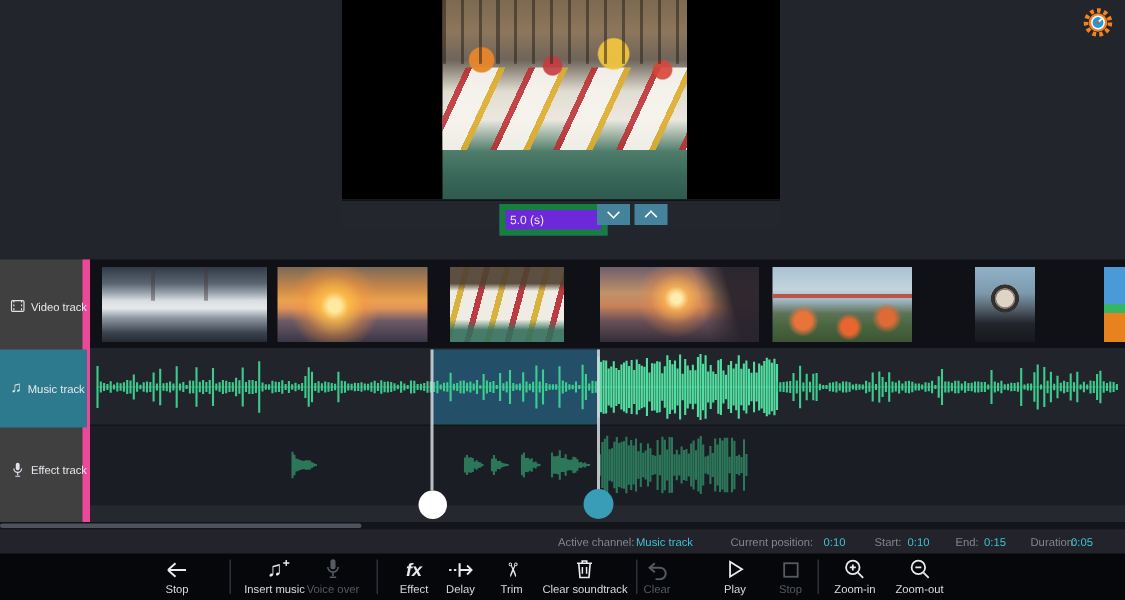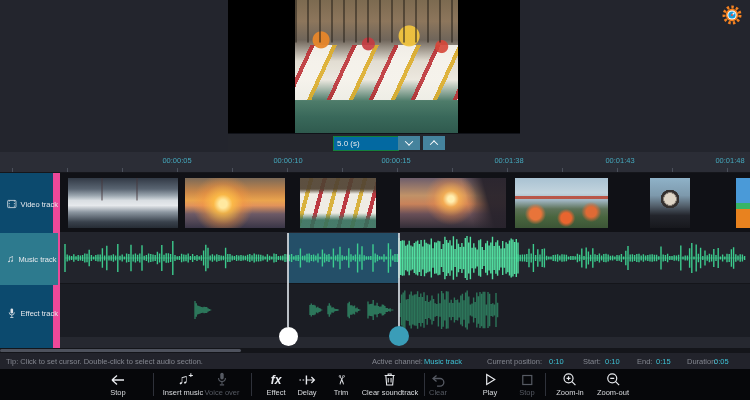--- a/index.html
+++ b/index.html
@@ -13,22 +13,22 @@
   .photo{left:67px;top:0;width:163px;height:133px;
     background:
       repeating-linear-gradient(90deg, rgba(42,36,28,.55) 0 2px, transparent 2px 12px) 0 0/100% 32% no-repeat,
       radial-gradient(circle at 16% 30%, rgba(231,134,42,.95) 0 8px, transparent 9px),
       radial-gradient(circle at 70% 27%, rgba(241,196,62,.95) 0 10px, transparent 11px),
       radial-gradient(circle at 45% 33%, rgba(198,58,64,.9) 0 6px, transparent 7px),
       radial-gradient(circle at 90% 35%, rgba(214,70,56,.9) 0 6px, transparent 7px),
       repeating-linear-gradient(115deg, transparent 0 14px, rgba(188,42,48,.85) 14px 18px, rgba(246,243,236,.95) 18px 34px, rgba(222,174,44,.9) 34px 38px) 0 45px/100% 55px no-repeat,
       linear-gradient(180deg,#7c6a50 0%,#8d765c 16%,#6f655a 30%,#e2ddd2 46%,#ece8df 60%,#4e7c6a 76%,#39685a 88%,#2f5a4e 100%);}
   .preview-bar{left:228px;top:133px;width:292px;height:19px;background:#24262d;border-top:1px solid #101218;box-sizing:border-box;}
-  .dur-input{position:absolute;left:105px;top:2px;width:58px;height:13px;background:#0369a1;
-      border:1px solid #15803d;color:#e8e9ec;font-size:8px;padding:0 3px;font-family:"Liberation Sans",sans-serif;}
+  .dur-input{position:absolute;left:105px;top:2px;width:58px;height:13px;background:#6d28d9;
+      border:4px solid #15803d;color:#e8e9ec;font-size:8px;padding:0 3px;font-family:"Liberation Sans",sans-serif;}
   .spin{position:absolute;top:2px;width:22px;height:14px;background:#45839d;border:none;
       display:flex;align-items:center;justify-content:center;cursor:pointer;}
   .spin.down{left:170px;} .spin.up{left:195px;}
   .chev{width:5px;height:5px;border:solid #fff;border-width:0 1.4px 1.4px 0;}
   .chev.d{transform:rotate(45deg) translate(-1px,-1px);} .chev.u{transform:rotate(-135deg) translate(-1px,-1px);}
 
   
   .logo{right:8px;top:5px;display:flex;align-items:center;gap:3px;}
   .logo-text{font-size:13.5px;font-weight:bold;font-style:italic;letter-spacing:-.4px;
      text-shadow:-1px -1px 0 #fff,1px -1px 0 #fff,-1px 1px 0 #fff,1px 1px 0 #fff,2px 2px 1px rgba(0,0,0,.55);}
@@ -66,21 +66,21 @@
       radial-gradient(circle at 22% 72%, #e8743a 0 7%, transparent 13%),
       radial-gradient(circle at 55% 80%, #e8652f 0 8%, transparent 14%),
       radial-gradient(circle at 82% 68%, #df6a35 0 6%, transparent 12%),
       linear-gradient(180deg,#a9c2d2 0%,#c3d4de 30%,#9fb4c0 45%,#5d7258 62%,#49663f 78%,#3c5536 100%);}
   .t6{left:650px;width:40px;background:
       radial-gradient(circle at 50% 42%, #ded5c6 0 16%, #8a8278 17% 19%, #34302e 20% 26%, transparent 27%),
       linear-gradient(180deg,#8fb2c8 0%,#7d99ac 35%,#55626e 55%,#23252c 75%,#17181d 100%);}
   .t7{left:736px;width:14px;background:linear-gradient(180deg,#4a9ad8 0 50%,#37b566 50% 62%,#e8821f 62% 100%);}
 
   
-  .sidebar{left:0;top:173px;width:60px;height:175px;background:#0c4a6e;border-right:7px solid #ec4899;box-sizing:border-box;}
+  .sidebar{left:0;top:173px;width:60px;height:175px;background:#404040;border-right:5px solid #ec4899;box-sizing:border-box;}
   .side-item{position:absolute;left:0;width:58px;height:52px;display:flex;align-items:center;gap:4px;
      padding-left:7px;box-sizing:border-box;cursor:pointer;}
   .side-item.active{background:#2d7a8e;}
   .si-lb{font-size:7.5px;color:#e7e9ed;white-space:nowrap;}
   .note-glyph{font-size:10px;color:#e7e9ed;line-height:1;}
 
   
   svg.wave{position:absolute;}
   .sel{left:288px;top:233px;width:111px;height:50px;background:rgba(38,118,160,.52);z-index:1;}
   .wave{z-index:2;}
@@ -136,29 +136,20 @@
     <svg class="ic" width="20" height="20" viewBox="0 0 20 20">
       <circle cx="10" cy="10" r="8" fill="none" stroke="#f58220" stroke-width="3" stroke-dasharray="2.4 2.2"></circle>
       <circle cx="10" cy="10" r="6.2" fill="#f58220"></circle>
       <circle cx="10" cy="10" r="4.6" fill="#fff"></circle>
       <circle cx="10" cy="10" r="3.6" fill="#1a9cd8"></circle>
       <path d="M10 10 L12.4 7.6" stroke="#fff" stroke-width="1.3"></path>
       <circle cx="10" cy="10" r="1" fill="#e8452c"></circle>
     </svg>
   </div>
 
-  <div class="abs ruler">
-    <span class="rt" style="left:177px">00:00:05</span>
-    <span class="rt" style="left:288px">00:00:10</span>
-    <span class="rt" style="left:396px">00:00:15</span>
-    <span class="rt" style="left:509px">00:01:38</span>
-    <span class="rt" style="left:620px">00:01:43</span>
-    <span class="rt" style="left:730px">00:01:48</span>
-    <div class="ticks"></div>
-  </div>
 
   <div class="abs video-row"></div>
   <div class="abs music-row"></div>
   <div class="abs voice-row"></div>
   <div class="abs below-rows"></div>
 
   <div class="thumb t1"></div>
   <div class="thumb t2"></div>
   <div class="thumb t3"></div>
   <div class="thumb t4"></div>
@@ -206,21 +197,20 @@
       </svg>
       <span class="si-lb">Effect track</span>
     </div>
   </div>
 
   <div class="abs hscroll">
     <div class="hthumb"></div>
   </div>
 
   <div class="abs statusbar">
-    <span class="sb" style="left:6px">Tip: Click to set cursor. Double-click to select audio section.</span>
     <span class="sb" style="left:372px">Active channel:</span>
     <span class="sb val" style="left:424px">Music track</span>
     <span class="sb" style="left:487px">Current position:</span>
     <span class="sb val" style="left:549px">0:10</span>
     <span class="sb" style="left:583px">Start:</span>
     <span class="sb val" style="left:605px">0:10</span>
     <span class="sb" style="left:637px">End:</span>
     <span class="sb val" style="left:656px">0:15</span>
     <span class="sb" style="left:687px">Duration:</span>
     <span class="sb val" style="left:714px">0:05</span>

